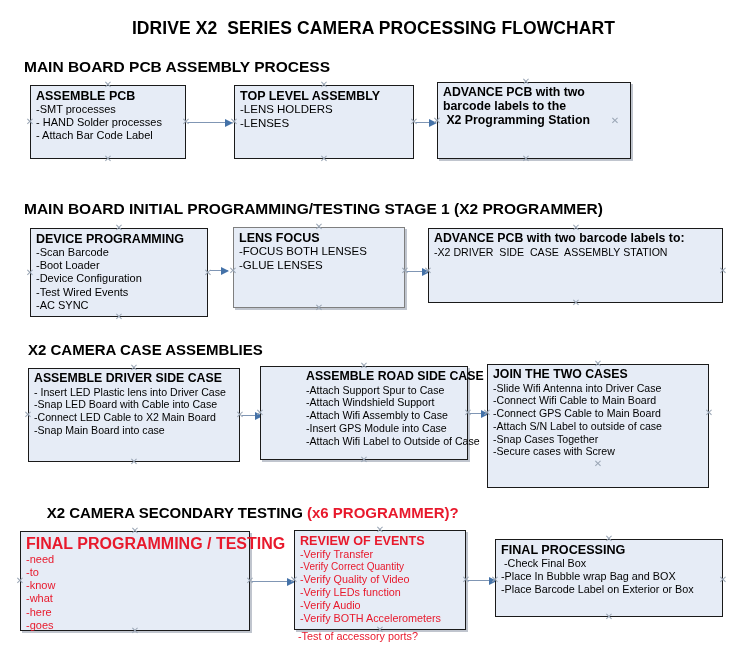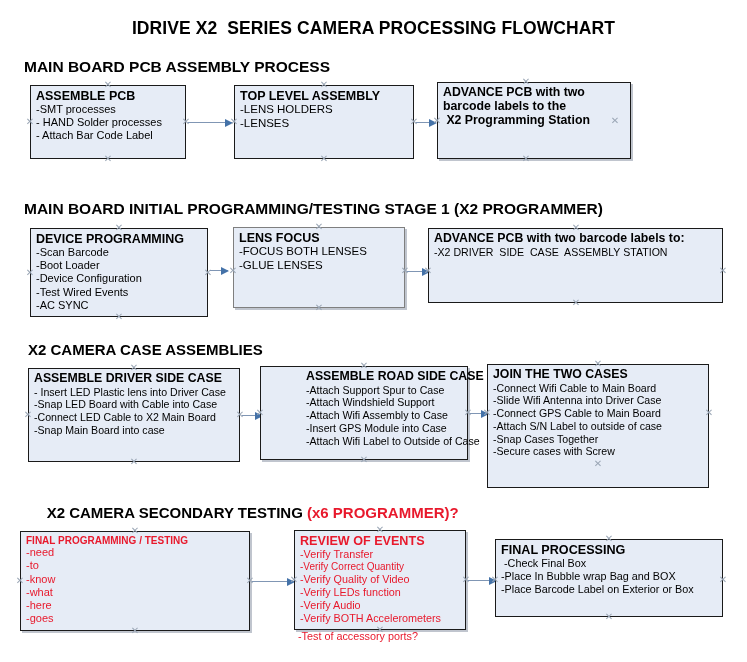--- a/index.html
+++ b/index.html
@@ -207,38 +207,38 @@
   </div>
   <span class="handle" style="left:364px; top:366px;">✕</span>
   <span class="handle" style="left:364px; top:460px;">✕</span>
   <span class="handle" style="left:260px; top:413px;">✕</span>
   <span class="handle" style="left:468px; top:413px;">✕</span>
 
   <div class="conn" style="left:470px; top:413px; width:18px;"></div>
 
   <div class="node" style="left:487px; top:364px; width:222px; height:124px;">
     <div class="node-title" style="font-size:12.3px;">JOIN THE TWO CASES</div>
+    <div class="node-line" style="font-size:10.6px;">-Slide Wifi Antenna into Driver Case</div>
     <div class="node-line" style="font-size:10.6px;">-Connect Wifi Cable to Main Board</div>
-    <div class="node-line" style="font-size:10.6px;">-Slide Wifi Antenna into Driver Case</div>
     <div class="node-line" style="font-size:10.6px;">-Connect GPS Cable to Main Board</div>
     <div class="node-line" style="font-size:10.6px;">-Attach S/N Label to outside of case</div>
     <div class="node-line" style="font-size:10.6px;">-Snap Cases Together</div>
     <div class="node-line" style="font-size:10.6px;">-Secure cases with Screw</div>
   </div>
   <span class="handle" style="left:598px; top:364px;">✕</span>
   <span class="handle" style="left:598px; top:464px;">✕</span>
   <span class="handle" style="left:487px; top:413px;">✕</span>
   <span class="handle" style="left:709px; top:413px;">✕</span>
 
   <div class="section-heading" style="left:30px; top:487px; font-size:15px;">
     <span>X2 CAMERA SECONDARY TESTING </span><span class="accent">(x6 PROGRAMMER)?</span>
   </div>
 
   <div class="node red shadowed" style="left:20px; top:531px; width:230px; height:100px;">
-    <div class="node-title" style="font-size:10px;">FINAL PROGRAMMING / TESTING</div>
+    <div class="node-title" style="font-size:16px;">FINAL PROGRAMMING / TESTING</div>
     <div class="node-line" style="font-size:11px;">-need</div>
     <div class="node-line" style="font-size:11px;">-to</div>
     <div class="node-line" style="font-size:11px;">-know</div>
     <div class="node-line" style="font-size:11px;">-what</div>
     <div class="node-line" style="font-size:11px;">-here</div>
     <div class="node-line" style="font-size:11px;">-goes</div>
   </div>
   <span class="handle" style="left:135px; top:531px;">✕</span>
   <span class="handle" style="left:135px; top:631px;">✕</span>
   <span class="handle" style="left:20px; top:581px;">✕</span>

